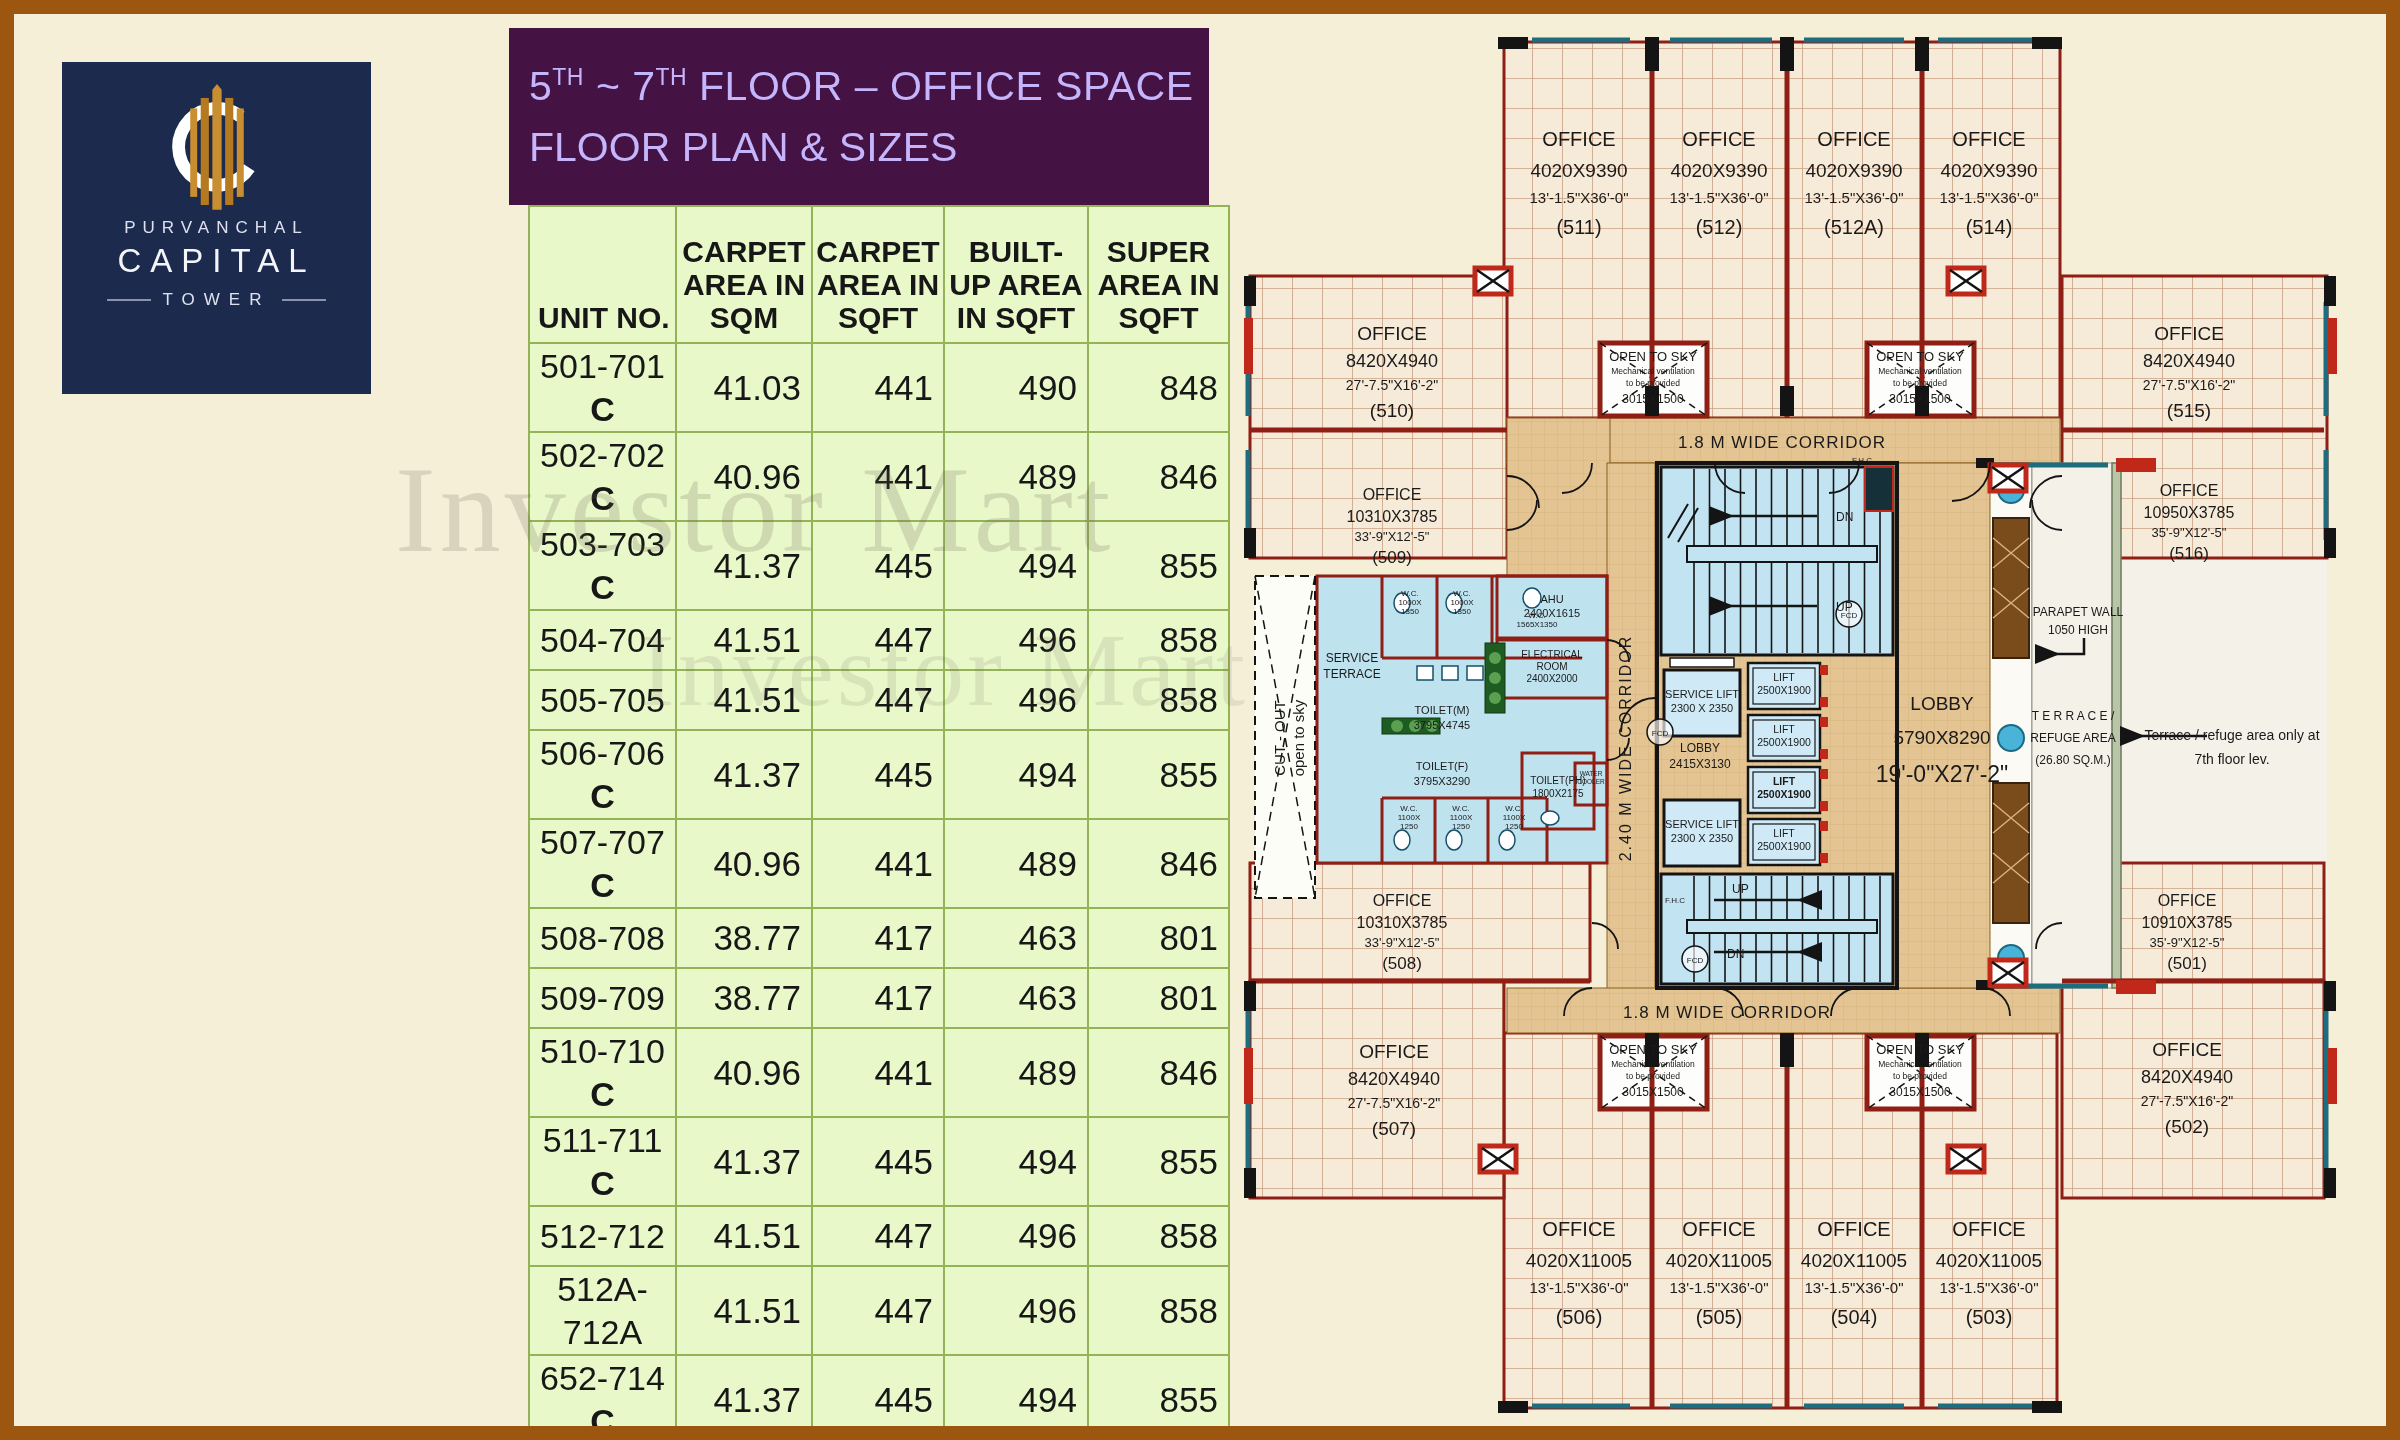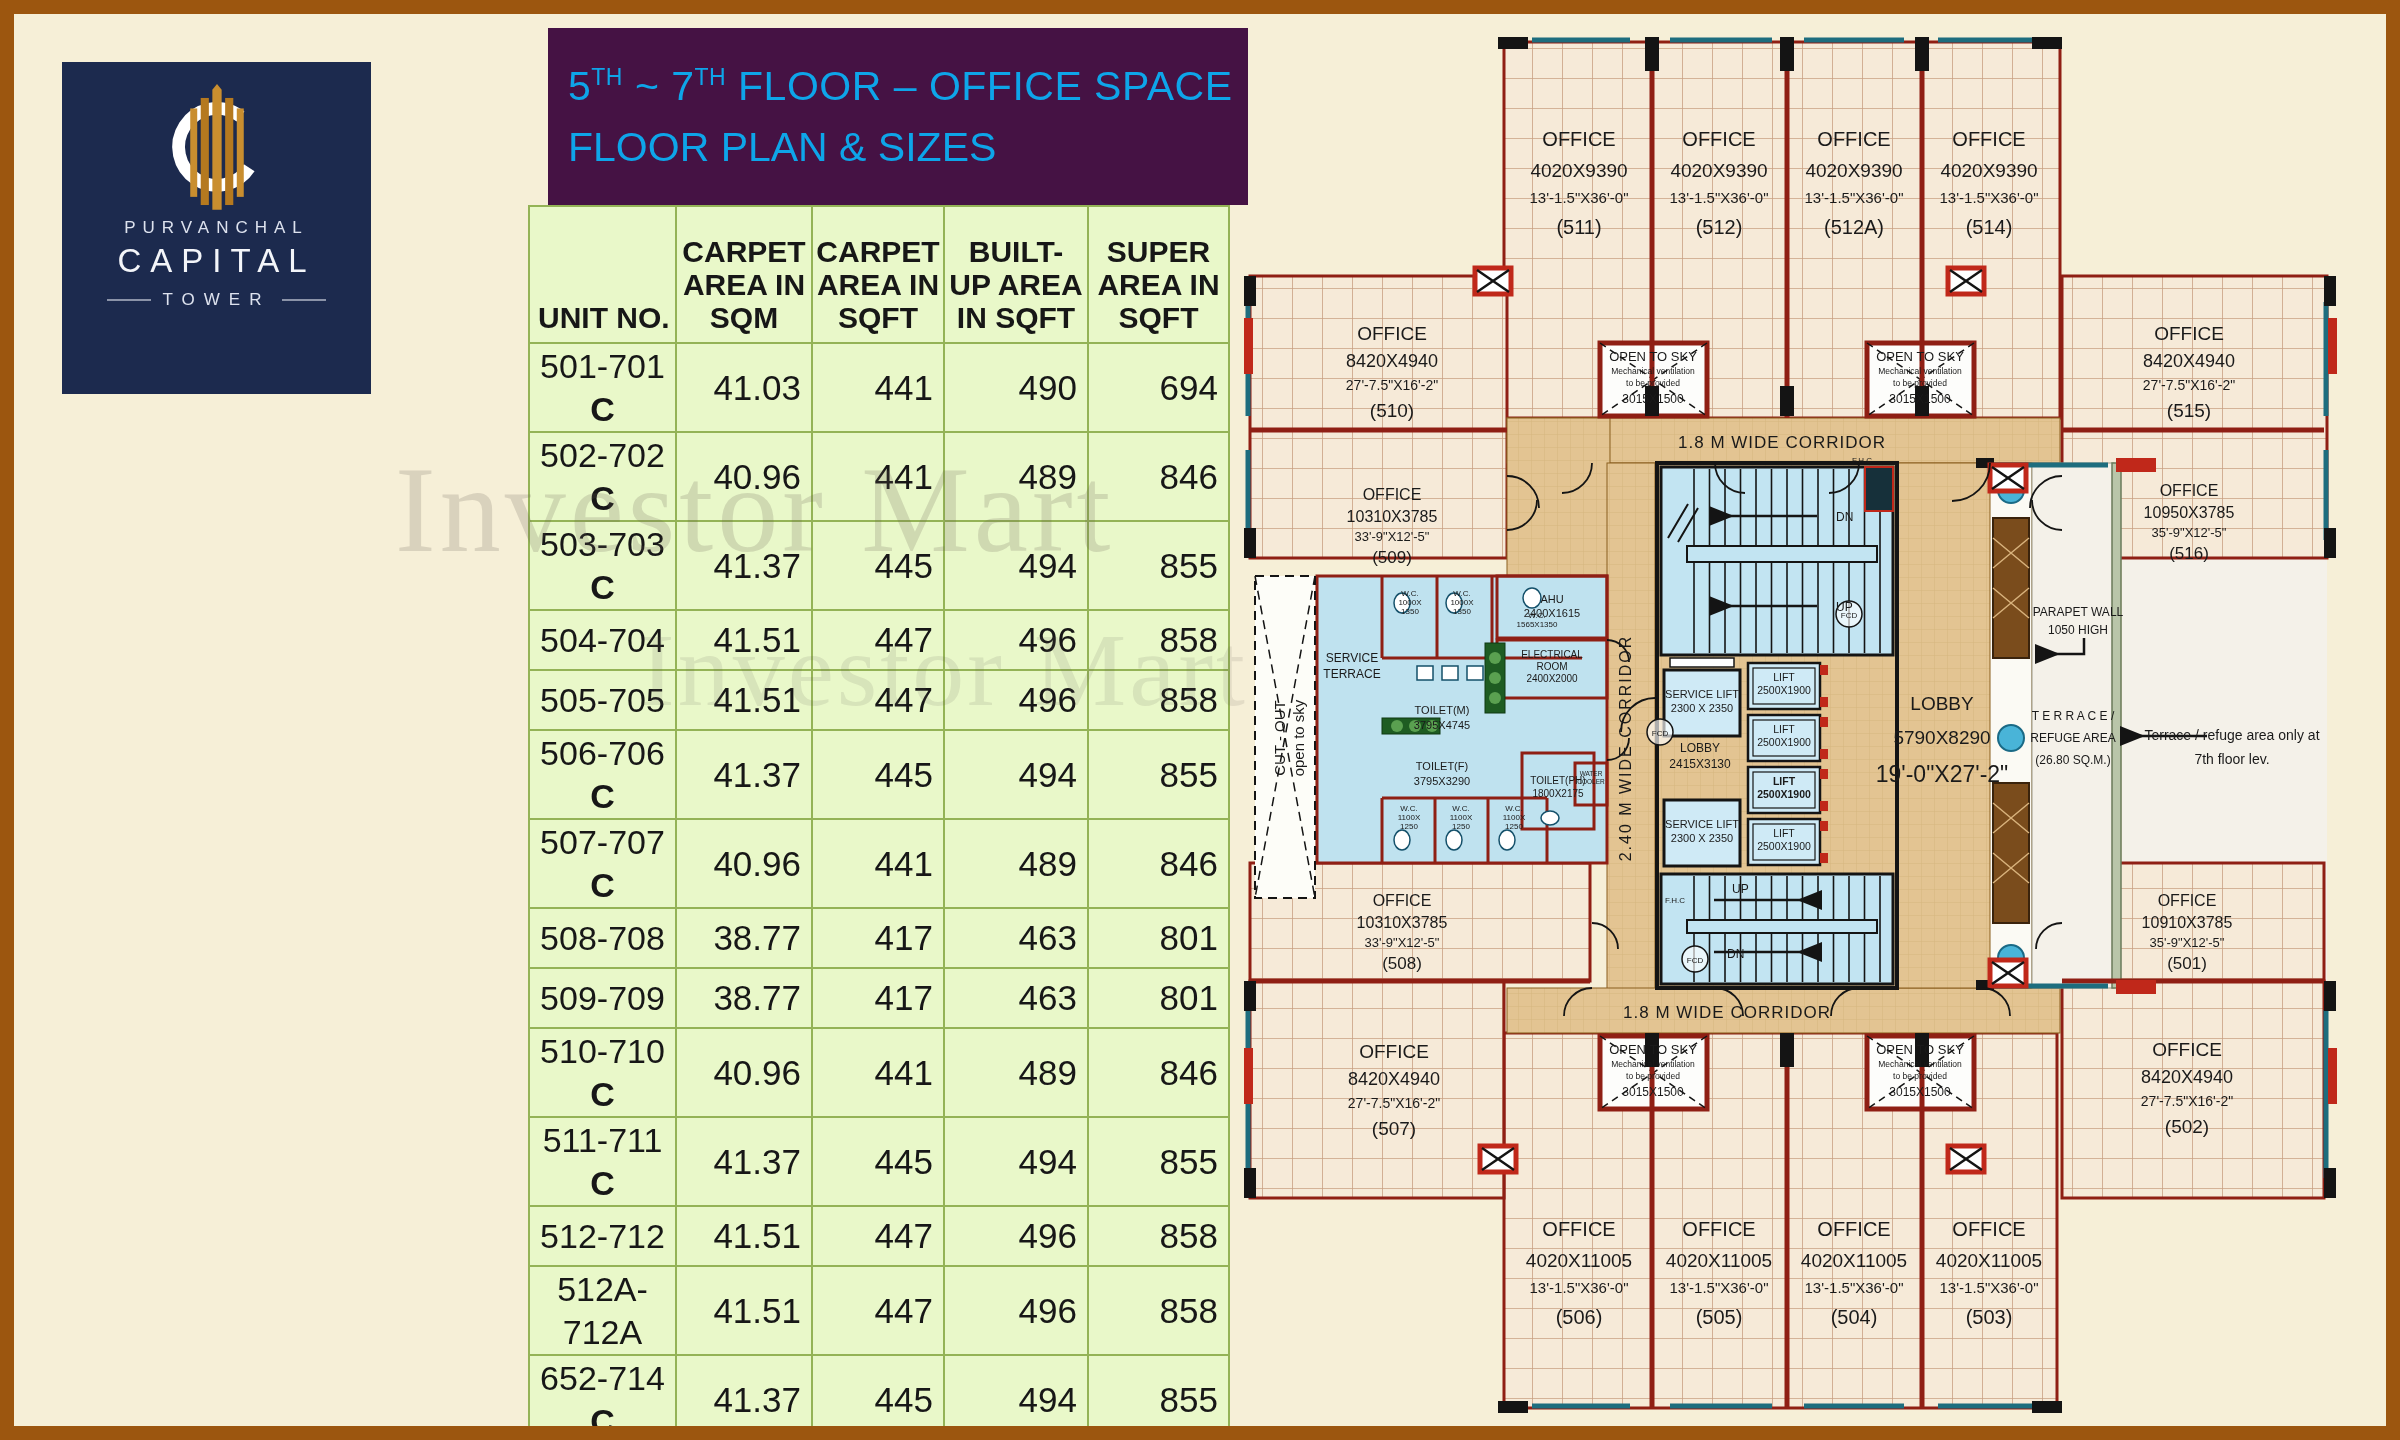--- a/index.html
+++ b/index.html
@@ -11,22 +11,22 @@
   .logo{position:absolute;left:62px;top:62px;width:309px;height:332px;background:#1c2a4e;
         display:flex;flex-direction:column;align-items:center;}
   .logo .icon{margin-top:22px;}
   .logo .brand-top{color:#dde2ee;font-size:17px;letter-spacing:7px;margin-top:6px;}
   .logo .brand-main{color:#f3f5f9;font-size:33px;letter-spacing:9px;font-weight:400;margin-top:4px;}
   .logo .brand-sub-row{display:flex;align-items:center;gap:12px;margin-top:10px;}
   .logo .brand-sub-row .rule{width:44px;height:2px;background:#8b93a8;}
   .logo .brand-sub{color:#dde2ee;font-size:17px;letter-spacing:9px;}
 
   
-  .titlebox{position:absolute;left:548px;top:28px;width:700px;height:177px;background:#451244;
-            color:#0ea5e9;display:flex;flex-direction:column;justify-content:center;padding-left:20px;
+  .titlebox{position:absolute;left:509px;top:28px;width:700px;height:177px;background:#451244;
+            color:#c4b5fd;display:flex;flex-direction:column;justify-content:center;padding-left:20px;
             box-sizing:border-box;}
   .titlebox .l1{font-size:41px;letter-spacing:.5px;}
   .titlebox .l2{font-size:41px;margin-top:14px;}
   .sup{font-size:23px;vertical-align:15px;}
 
   
   table.sheet{position:absolute;left:528px;top:205px;width:700px;border-collapse:collapse;
               table-layout:fixed;background:#e9f8c9;z-index:5;}
   table.sheet th,table.sheet td{border:2px solid #94b356;color:#171717;overflow:hidden;}
   table.sheet th{height:126px;vertical-align:bottom;text-align:center;font-size:30px;font-weight:700;
@@ -101,21 +101,21 @@
 AREA IN
 SQFT</th>
     </tr>
   </thead>
   <tbody id="tbody">
       <tr style="height: 60px;">
         <td class="unit"><span>501-701</span><b> C</b></td>
         <td class="num">41.03</td>
         <td class="num">441</td>
         <td class="num">490</td>
-        <td class="num">694</td>
+        <td class="num">848</td>
       </tr>
       <tr style="height: 60px;">
         <td class="unit"><span>502-702</span><b> C</b></td>
         <td class="num">40.96</td>
         <td class="num">441</td>
         <td class="num">489</td>
         <td class="num">846</td>
       </tr>
       <tr style="height: 60px;">
         <td class="unit"><span>503-703</span><b> C</b></td>

